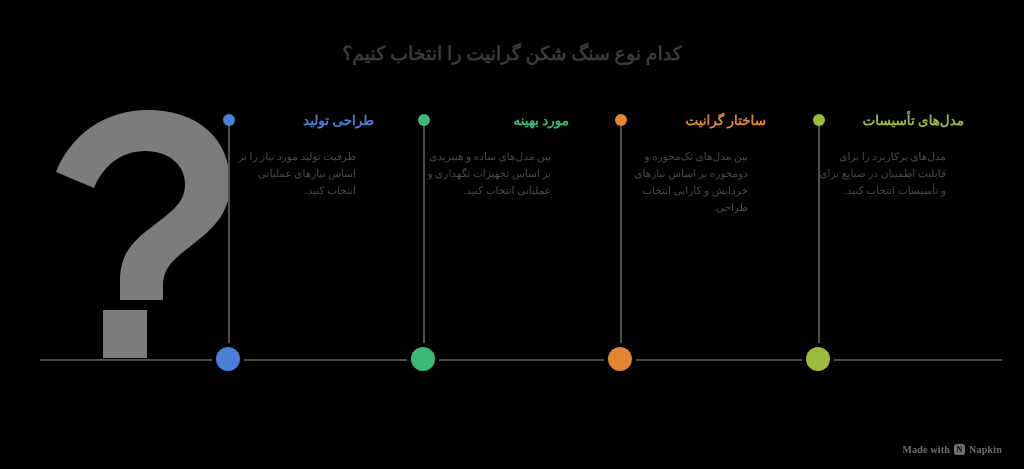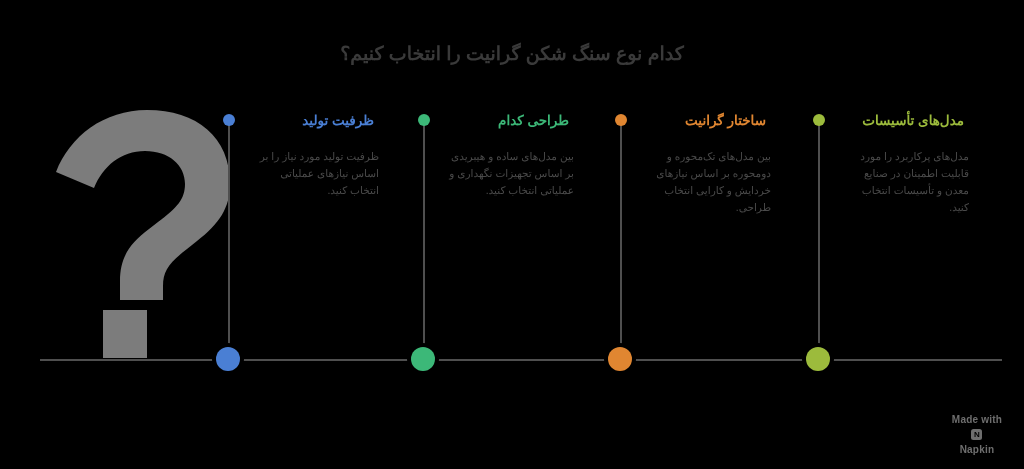--- a/index.html
+++ b/index.html
@@ -6,21 +6,21 @@
     margin: 0;
     padding: 0;
     background: #000000;
   }
   #canvas {
     position: relative;
     width: 1024px;
     height: 469px;
     background: #000000;
     overflow: hidden;
-    font-family: Liberation Sans, sans-serif;
+    font-family: Liberation Serif, serif;
   }
 
   
   #title {
     position: absolute;
     left: 0;
     top: 42px;
     width: 1024px;
     text-align: center;
     direction: rtl;
@@ -89,21 +89,21 @@
     width: 132px;
     direction: rtl;
     text-align: right;
     font-size: 13.5px;
     font-weight: 700;
     line-height: 17px;
     white-space: nowrap;
   }
   .m-body {
     position: absolute;
-    left: 23px;
+    left: 0;
     top: 36px;
     width: 128px;
     direction: rtl;
     text-align: right;
     color: #4a4a4a;
     font-size: 10.5px;
     line-height: 17px;
   }
 
   
@@ -117,21 +117,20 @@
     position: absolute;
     right: 22px;
     bottom: 14px;
     display: flex;
     align-items: center;
     gap: 4px;
     color: #6e6e6e;
     font-size: 10px;
     font-weight: 700;
     letter-spacing: 0.2px;
-    flex-direction: column;
   }
   #watermark .wm-mark {
     display: inline-block;
     width: 11px;
     height: 11px;
     border-radius: 2.5px;
     background: #6e6e6e;
     color: #000000;
     font-size: 8px;
     line-height: 11px;
@@ -152,46 +151,46 @@
       <rect fill="currentColor" x="51" y="200" width="44" height="48"></rect>
     </svg>
   </div>
 
   <div id="baseline"></div>
 
   <div class="milestone" id="milestone-0">
     <div class="stem" style="background:#4f4f4f"></div>
     <div class="dot-top" style="background:#4a7fd4"></div>
     <div class="dot-base" style="background:#4a7fd4"></div>
-    <div class="m-label" style="color:#4a7fd4">ظرفیت تولید</div>
+    <div class="m-label" style="color:#4a7fd4">طراحی تولید</div>
     <div class="m-body">ظرفیت تولید مورد نیاز را بر اساس نیازهای عملیاتی انتخاب کنید.</div>
   </div>
 
   <div class="milestone" id="milestone-1">
     <div class="stem" style="background:#4f4f4f"></div>
     <div class="dot-top" style="background:#3cb878"></div>
     <div class="dot-base" style="background:#3cb878"></div>
-    <div class="m-label" style="color:#3cb878">طراحی کدام</div>
+    <div class="m-label" style="color:#3cb878">مورد بهینه</div>
     <div class="m-body">بین مدل‌های ساده و هیبریدی بر اساس تجهیزات نگهداری و عملیاتی انتخاب کنید.</div>
   </div>
 
   <div class="milestone" id="milestone-2">
     <div class="stem" style="background:#4f4f4f"></div>
     <div class="dot-top" style="background:#e08631"></div>
     <div class="dot-base" style="background:#e08631"></div>
     <div class="m-label" style="color:#e08631">ساختار گرانیت</div>
     <div class="m-body">بین مدل‌های تک‌محوره و دومحوره بر اساس نیازهای خردایش و کارایی انتخاب طراحی.</div>
   </div>
 
   <div class="milestone" id="milestone-3">
     <div class="stem" style="background:#4f4f4f"></div>
     <div class="dot-top" style="background:#9cbb3c"></div>
     <div class="dot-base" style="background:#9cbb3c"></div>
     <div class="m-label" style="color:#9cbb3c">مدل‌های تأسیسات</div>
-    <div class="m-body">مدل‌های پرکاربرد را مورد قابلیت اطمینان در صنایع معدن و تأسیسات انتخاب کنید.</div>
+    <div class="m-body">مدل‌های پرکاربرد را برای قابلیت اطمینان در صنایع برای و تأسیسات انتخاب کنید.</div>
   </div>
 
   <div id="watermark">
     <span>Made with</span>
     <span class="wm-mark">N</span>
     <span>Napkin</span>
   </div>
 
 </div>
 

